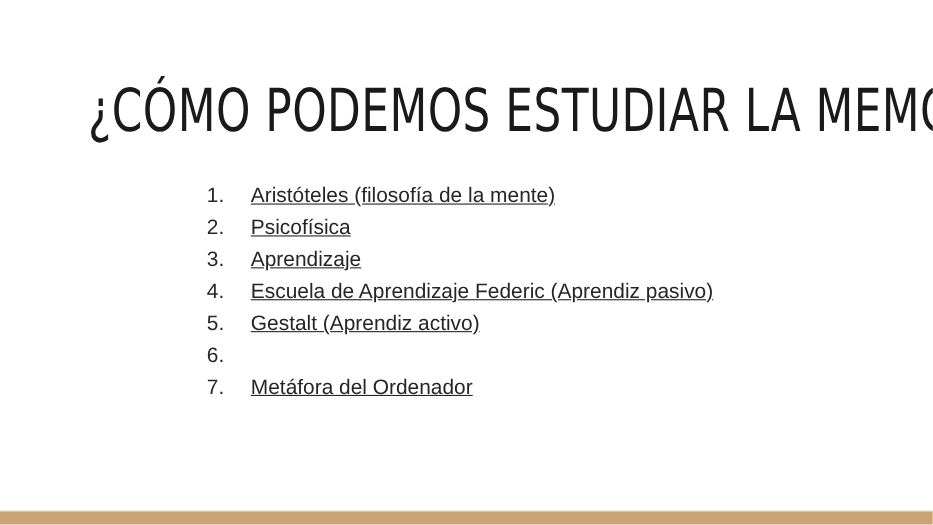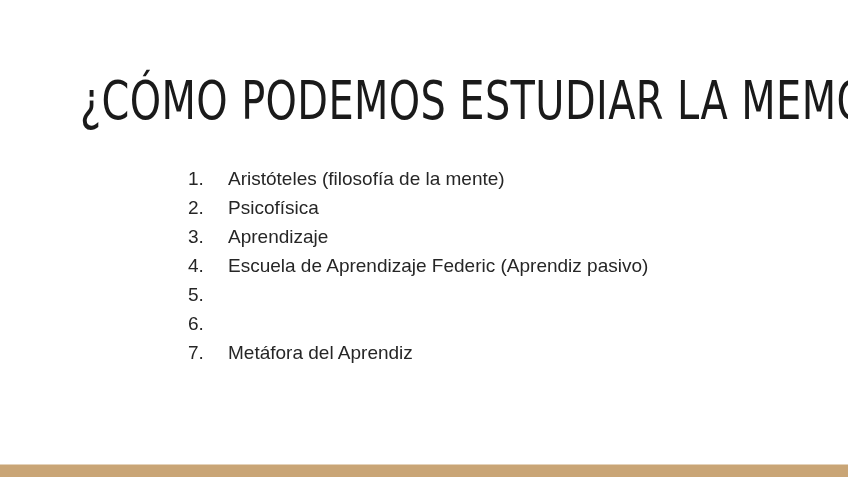--- a/index.html
+++ b/index.html
@@ -67,20 +67,21 @@
   .item-marker {
     display: inline-block;
     width: 40px;
     flex: 0 0 40px;
     color: #262626;
     font-size: 19px;
   }
 
   .item-text {
     display: inline-block;
+    text-decoration: underline;
   }
 
   
   #footer-bar {
     position: absolute;
     left: 0;
     bottom: 0;
     width: 848px;
     height: 13px;
   }
@@ -122,27 +123,28 @@
       <li class="list-item">
         <span class="item-marker">3.</span>
         <span class="item-text">Aprendizaje</span>
       </li>
       <li class="list-item">
         <span class="item-marker">4.</span>
         <span class="item-text">Escuela de Aprendizaje Federic (Aprendiz pasivo)</span>
       </li>
       <li class="list-item">
         <span class="item-marker">5.</span>
+        <span class="item-text">Gestalt (Aprendiz activo)</span>
       </li>
       <li class="list-item">
         <span class="item-marker">6.</span>
       </li>
       <li class="list-item">
         <span class="item-marker">7.</span>
-        <span class="item-text">Metáfora del Aprendiz</span>
+        <span class="item-text">Metáfora del Ordenador</span>
       </li>
     </ol>
 
   <div id="footer-bar">
     <div id="footer-bar-highlight"></div>
     <div id="footer-bar-fill"></div>
   </div>
 
 </div>
 

